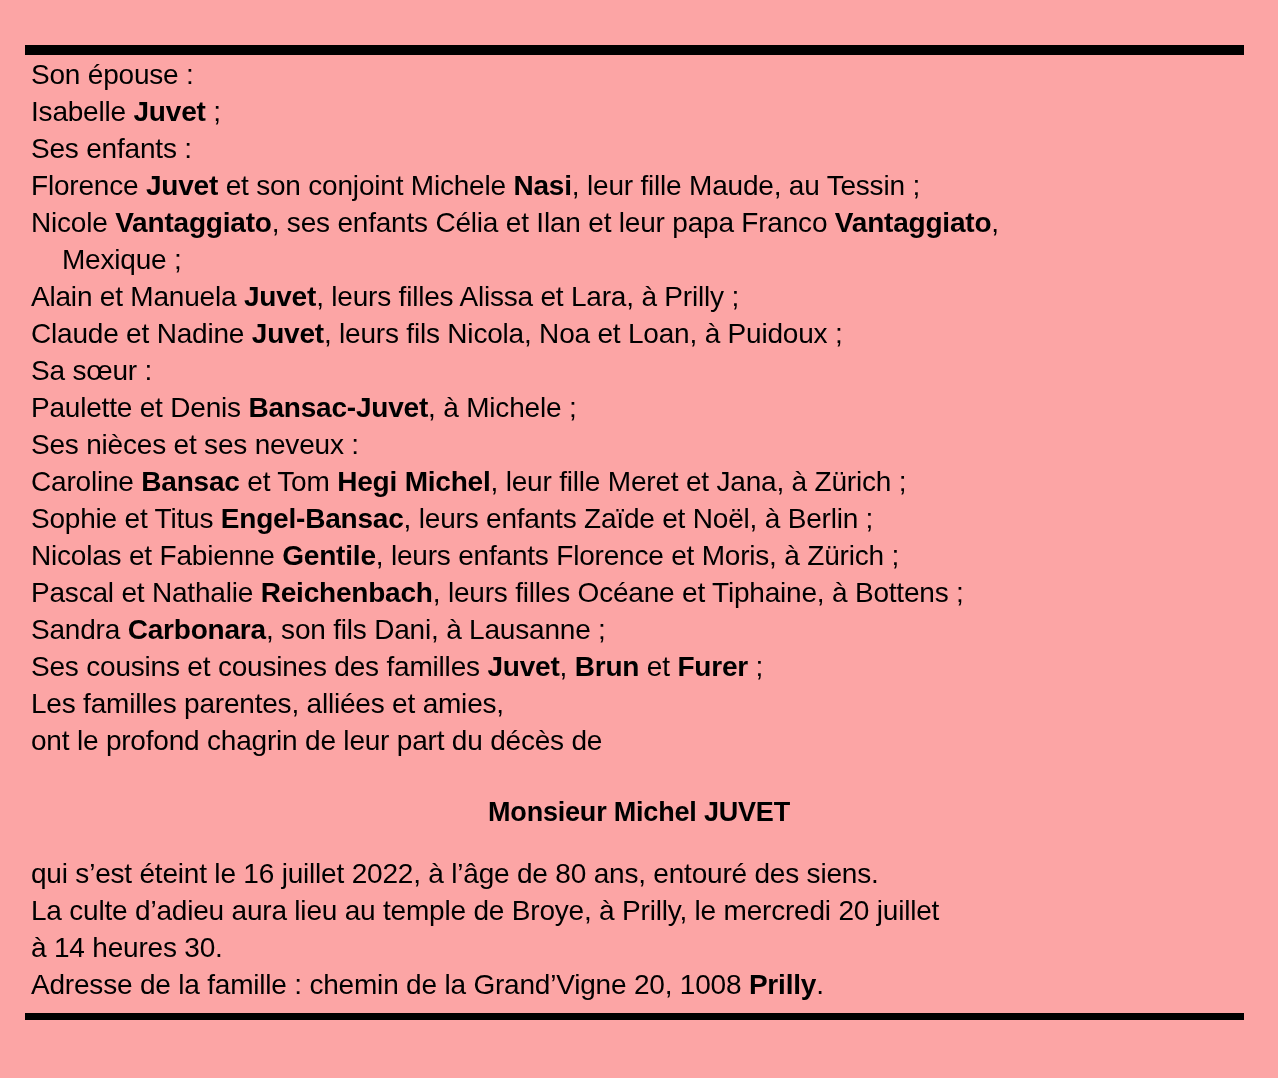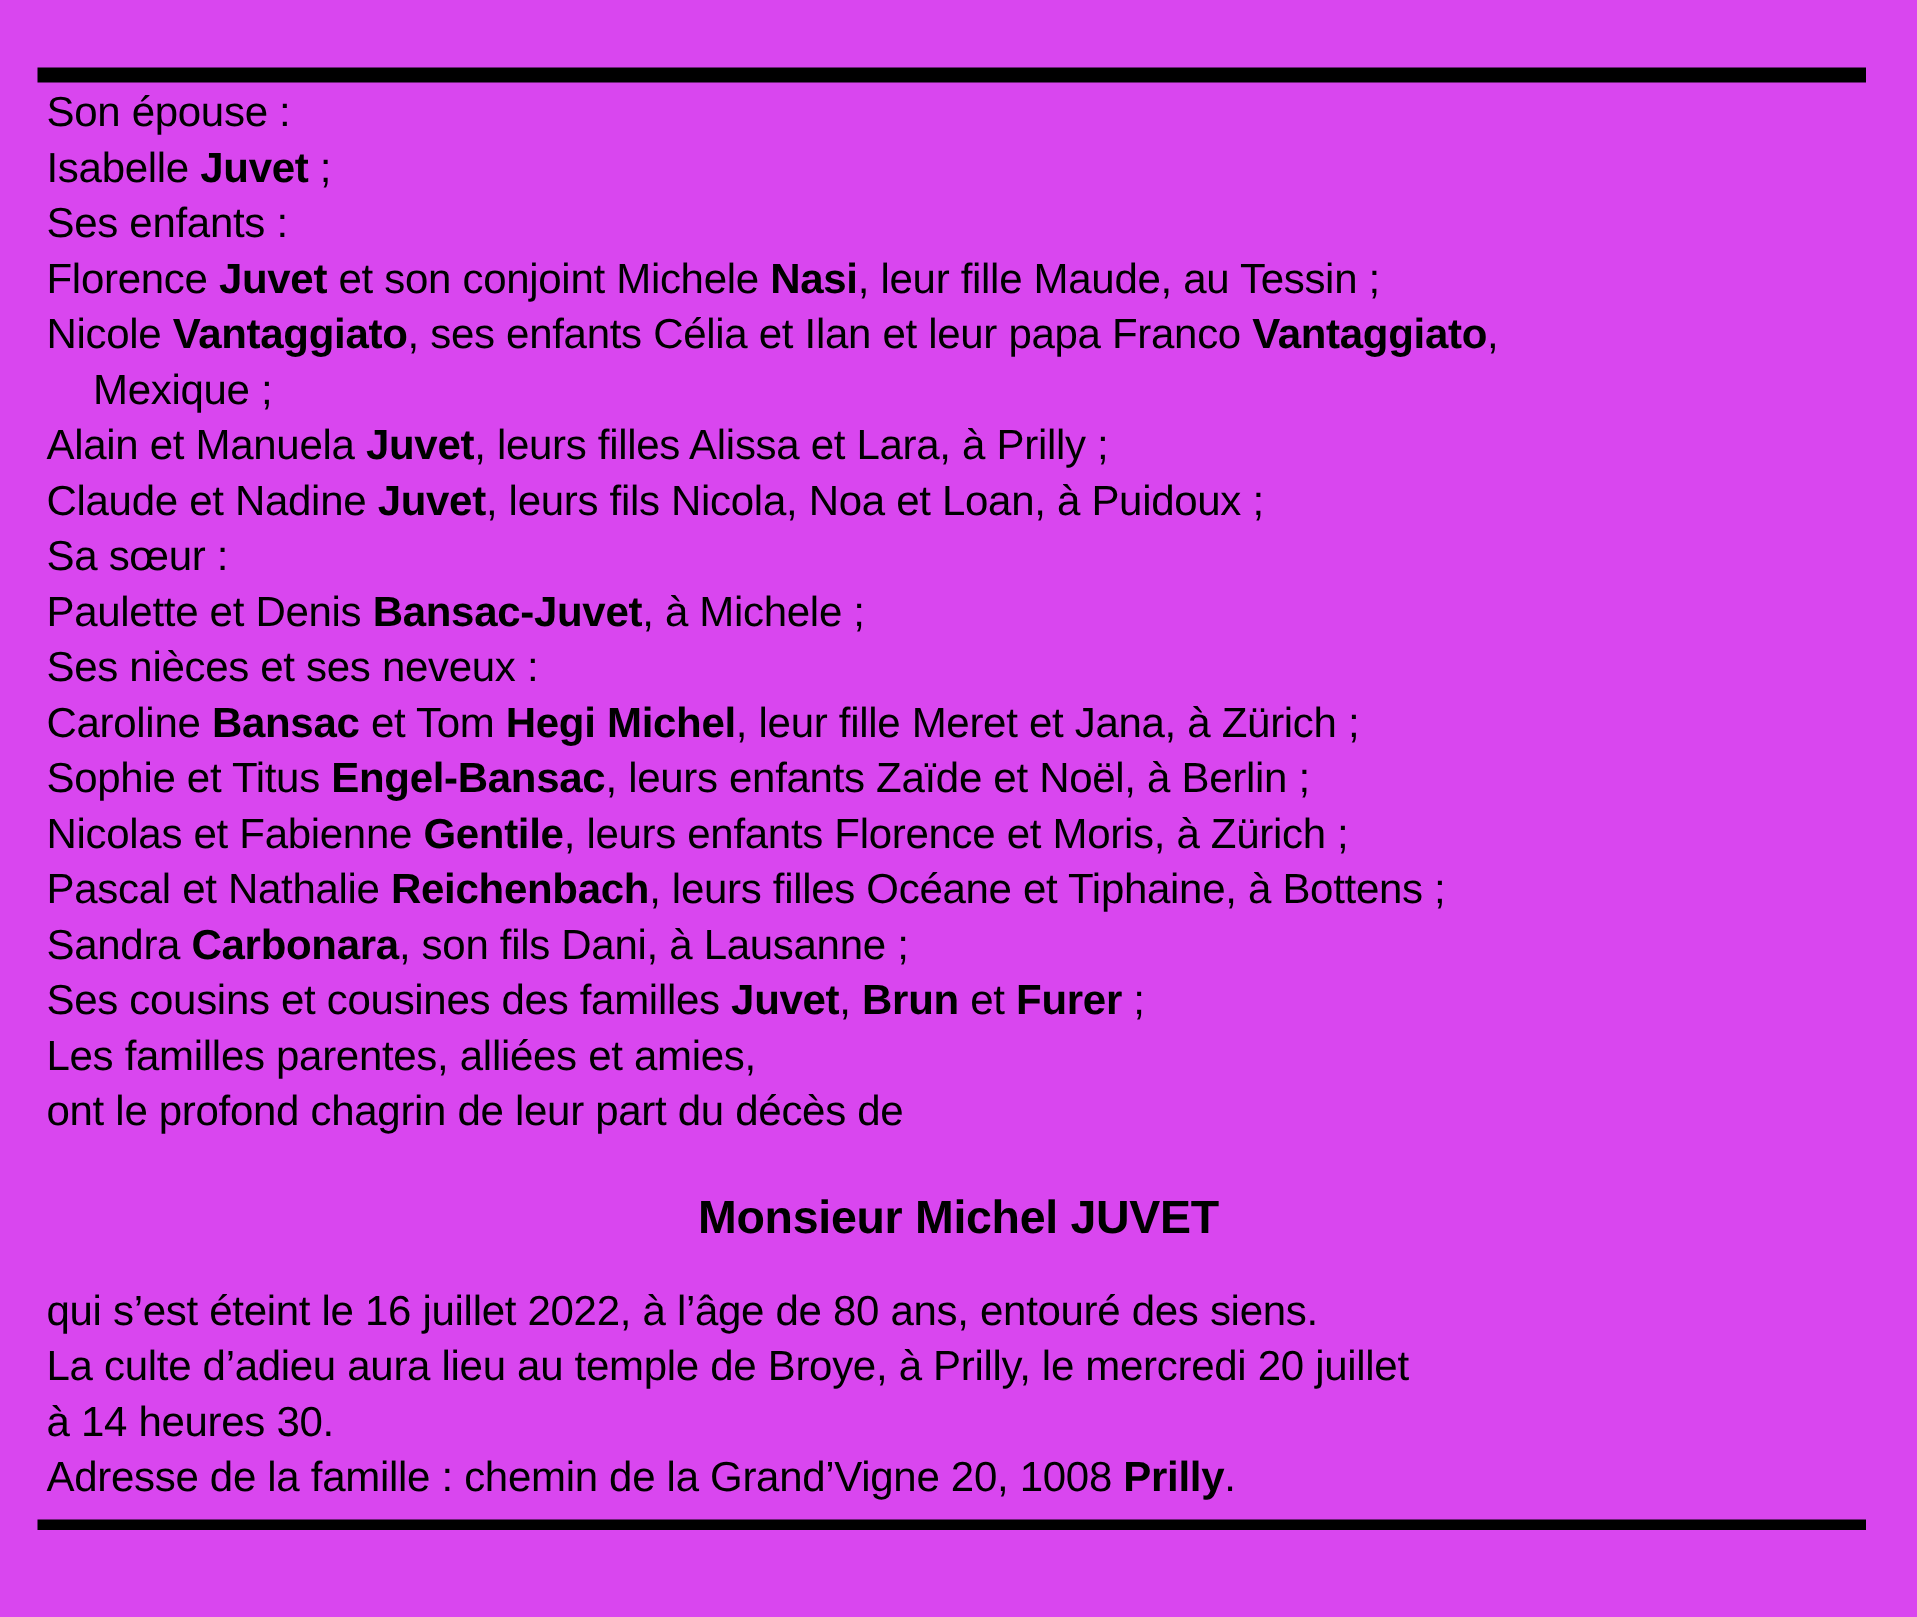--- a/index.html
+++ b/index.html
@@ -10,21 +10,21 @@
   body {
     width: 1278px;
     height: 1078px;
     font-family: "Liberation Sans", "DejaVu Sans", sans-serif;
     color: #000000;
   }
   .page {
     position: relative;
     width: 1278px;
     height: 1078px;
-    background: #d946ef;
+    background: #fca5a5;
     overflow: hidden;
   }
   .top-bar {
     position: absolute;
     left: 25px;
     top: 45px;
     width: 1219px;
     height: 10px;
     background: #000000;
   }
@@ -48,21 +48,21 @@
     white-space: pre-wrap;
     letter-spacing: -0.2px;
   }
   .line.indent {
     padding-left: 31px;
   }
   .bold {
     font-weight: bold;
   }
   .title {
-    font-size: 31px;
+    font-size: 27px;
     line-height: 40px;
     font-weight: bold;
     text-align: center;
     margin-top: 33px;
     letter-spacing: -0.2px;
   }
   .closing-lines {
     margin-top: 23px;
   }
 </style>

